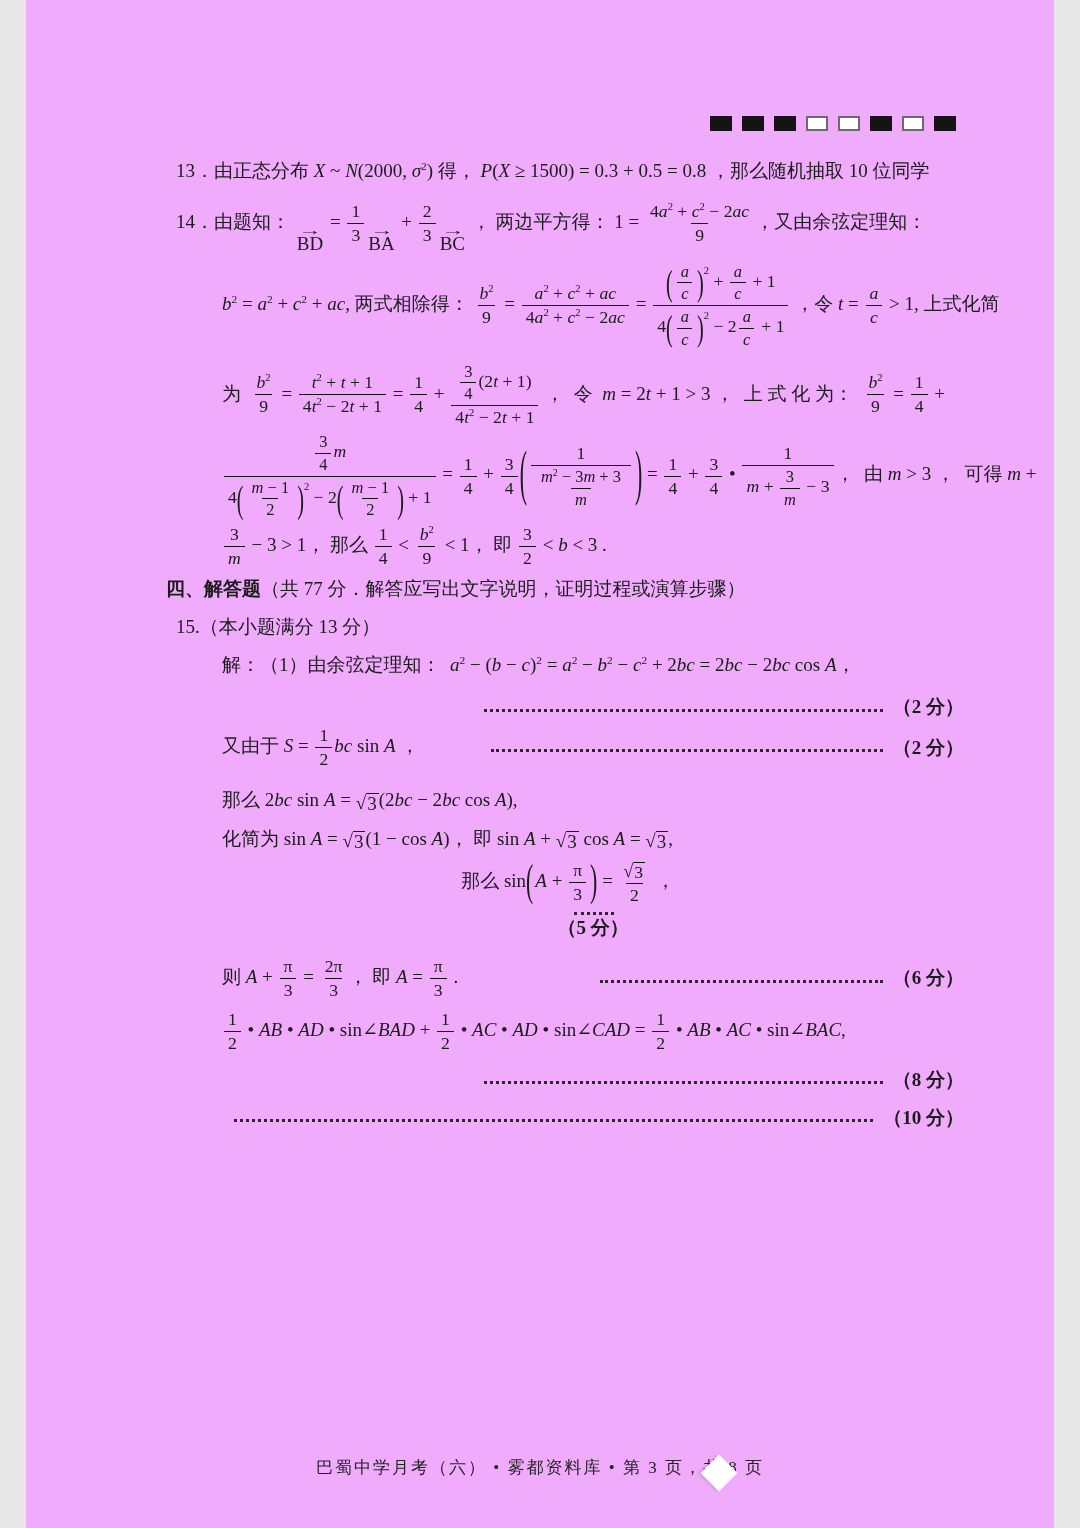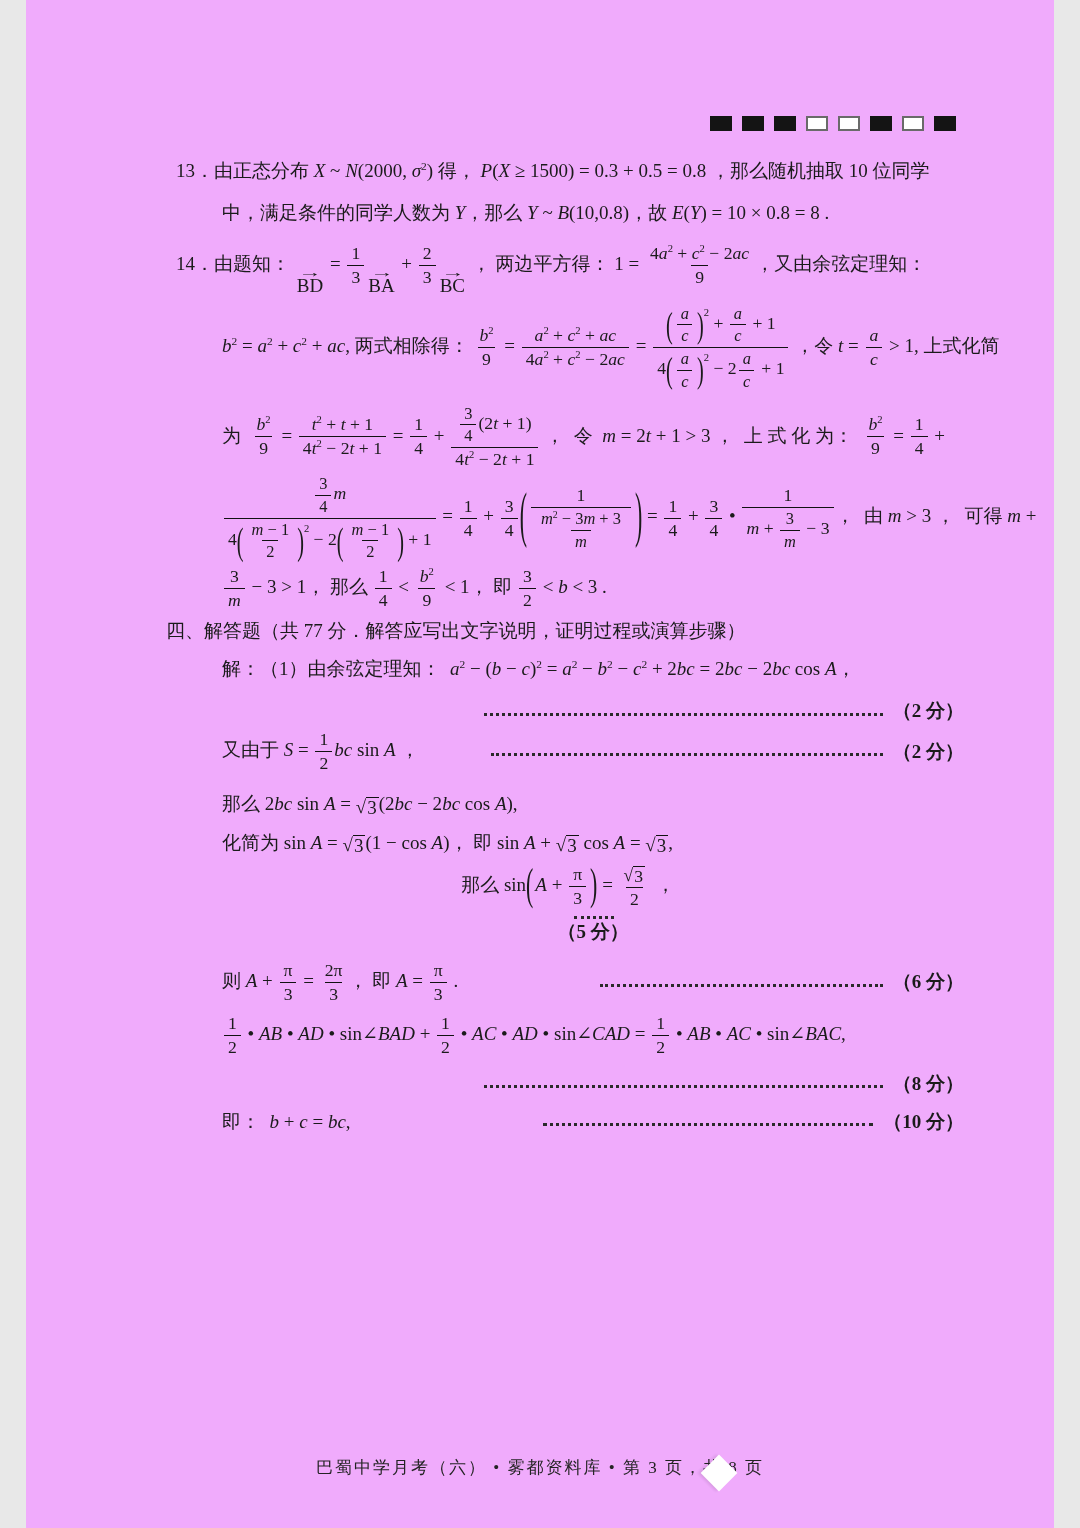--- a/index.html
+++ b/index.html
@@ -16,21 +16,21 @@
 
   .content{position:absolute;top:150px;left:150px;width:788px;}
   .line{display:flex;align-items:center;min-height:26px;}
   .lineleft{white-space:nowrap;}
   .ind-0{margin-left:0;}
   .ind-1{margin-left:46px;}
   .ind-2{margin-left:-10px;}
 
   .txt{white-space:pre;}
   .var{font-style:italic;white-space:pre;}
-  .boldtxt{font-weight:normal;white-space:pre;}
+  .boldtxt{font-weight:bold;white-space:pre;}
   sup{font-size:0.6em;line-height:0;}
   sup.hi{vertical-align:1.25em;}
   sub{font-size:0.58em;line-height:0;font-style:italic;}
 
   .frac{display:inline-flex;flex-direction:column;align-items:center;
         vertical-align:middle;margin:0 2px;font-size:0.93em;line-height:1.08;}
   .num{display:block;padding:0 4px 2px;white-space:nowrap;text-align:center;}
   .den{display:block;border-top:1.5px solid #111;padding:2px 4px 0;white-space:nowrap;text-align:center;}
 
   .sqrt{display:inline-flex;align-items:flex-start;vertical-align:-0.12em;}
@@ -71,23 +71,20 @@
       <span class="sq"></span>
       <span class="sq"></span>
       <span class="sq filled"></span>
       <span class="sq"></span>
       <span class="sq filled"></span>
     </div>
   <div class="content" id="content">
       <div class="line ind-0" style="margin-top: 8px;">
         <span class="lineleft"><span class="txt">13．由正态分布 </span><span class="var">X</span><span class="txt"> ~ </span><span class="var">N</span><span class="txt">(2000, </span><span class="var">σ</span><sup>2</sup><span class="txt">) 得， </span><span class="var">P</span><span class="txt">(</span><span class="var">X</span><span class="txt"> ≥ 1500) = 0.3 + 0.5 = 0.8 ，那么随机抽取 10 位同学</span></span>
       </div>
-      <div class="line ind-1" style="margin-top: 16px;">
-        <span class="lineleft"><span class="txt">中，满足条件的同学人数为 </span><span class="var">Y</span><span class="txt">，那么 </span><span class="var">Y</span><span class="txt"> ~ </span><span class="var">B</span><span class="txt">(10,0.8)，故 </span><span class="var">E</span><span class="txt">(</span><span class="var">Y</span><span class="txt">) = 10 × 0.8 = 8 .</span></span>
-      </div>
       <div class="line ind-0" style="margin-top: 18px;">
         <span class="lineleft"><span class="txt">14．由题知： </span><span class="vec">
             <span class="vecarrow">→</span>
             <span class="vecbase">BD</span>
           </span><span class="txt"> = </span><span class="frac">
             <span class="num"><span class="txt">1</span></span>
             <span class="den"><span class="txt">3</span></span>
           </span><span class="vec">
             <span class="vecarrow">→</span>
             <span class="vecbase">BA</span>
@@ -223,20 +220,23 @@
             <span class="num"><span class="var">b</span><sup>2</sup></span>
             <span class="den"><span class="txt">9</span></span>
           </span><span class="txt"> &lt; 1， 即 </span><span class="frac">
             <span class="num"><span class="txt">3</span></span>
             <span class="den"><span class="txt">2</span></span>
           </span><span class="txt"> &lt; </span><span class="var">b</span><span class="txt"> &lt; 3 .</span></span>
       </div>
       <div class="line ind-2" style="margin-top: 8px;">
         <span class="lineleft"><span class="boldtxt">四、解答题</span><span class="txt">（共 77 分．解答应写出文字说明，证明过程或演算步骤）</span></span>
       </div>
+      <div class="line ind-0" style="margin-top: 12px;">
+        <span class="lineleft"><span class="txt">15.（本小题满分 13 分）</span></span>
+      </div>
       <div class="line ind-1" style="margin-top: 12px;">
         <span class="lineleft"><span class="txt">解：（1）由余弦定理知：  </span><span class="var">a</span><sup>2</sup><span class="txt"> − (</span><span class="var">b</span><span class="txt"> − </span><span class="var">c</span><span class="txt">)</span><sup>2</sup><span class="txt"> = </span><span class="var">a</span><sup>2</sup><span class="txt"> − </span><span class="var">b</span><sup>2</sup><span class="txt"> − </span><span class="var">c</span><sup>2</sup><span class="txt"> + 2</span><span class="var">bc</span><span class="txt"> = 2</span><span class="var">bc</span><span class="txt"> − 2</span><span class="var">bc</span><span class="txt"> cos </span><span class="var">A</span><span class="txt">，</span></span>
       </div>
       <div class="line ind-1" style="margin-top: 16px;">
         <span class="lineleft"><span class="gap" style="width: 250px;"></span></span>
         <span class="dots"></span>
         <span class="score">（2 分）</span>
       </div>
       <div class="line ind-1" style="margin-top: 6px;">
         <span class="lineleft"><span class="txt">又由于 </span><span class="var">S</span><span class="txt"> = </span><span class="frac">
@@ -307,20 +307,19 @@
             <span class="num"><span class="txt">1</span></span>
             <span class="den"><span class="txt">2</span></span>
           </span><span class="txt"> • </span><span class="var">AB</span><span class="txt"> • </span><span class="var">AC</span><span class="txt"> • sin∠</span><span class="var">BAC</span><span class="txt">,</span></span>
       </div>
       <div class="line ind-1" style="margin-top: 14px;">
         <span class="lineleft"><span class="gap" style="width: 250px;"></span></span>
         <span class="dots"></span>
         <span class="score">（8 分）</span>
       </div>
       <div class="line ind-1" style="margin-top: 12px;">
-        <span class="lineleft"><span class="txt">即：  </span><span class="var">b</span><span class="txt"> + </span><span class="var">c</span><span class="txt"> = </span><span class="var">bc</span><span class="txt">,</span><span class="gap" style="width: 180px;"></span></span>
         <span class="dots"></span>
         <span class="score">（10 分）</span>
       </div>
     </div>
   <div class="footer">巴蜀中学月考（六） • 雾都资料库 • 第 3 页，共 8 页</div>
   <div class="curl"></div>
 </div>
 
 </body></html>

